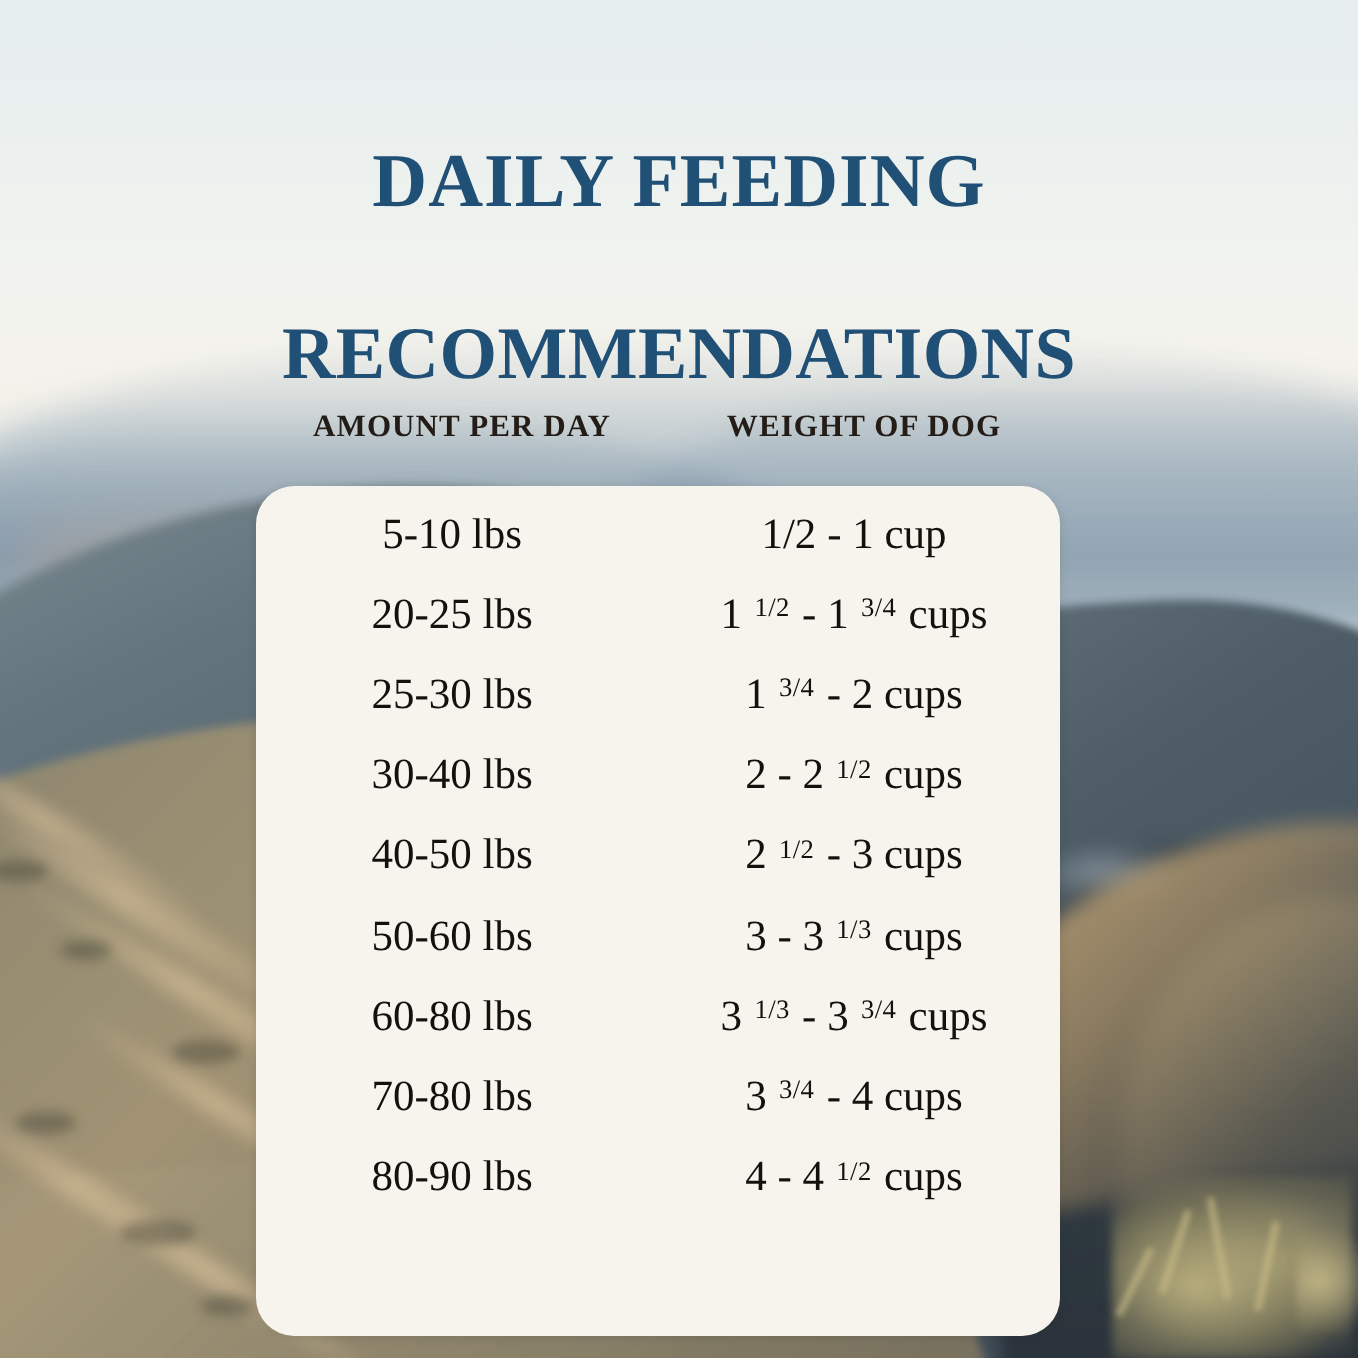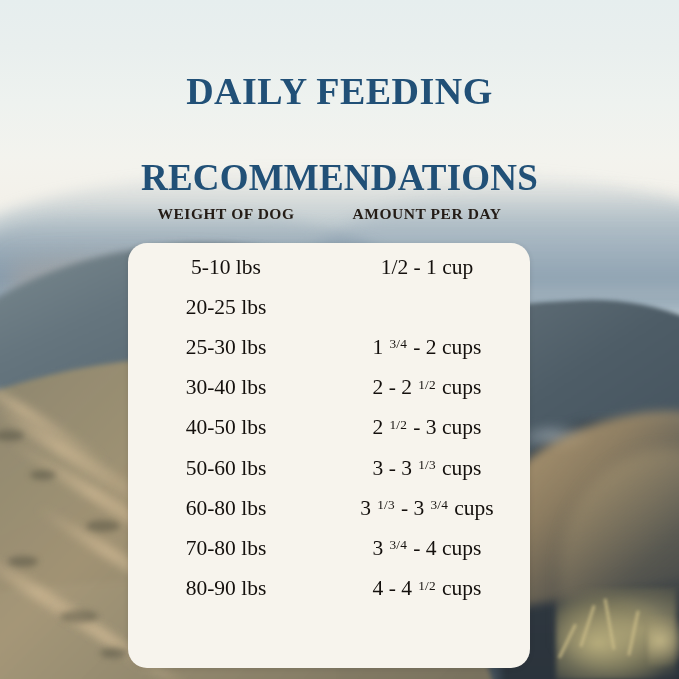--- a/index.html
+++ b/index.html
@@ -317,33 +317,34 @@
 </div>
 
 <div id="content">
 
   <div class="title">
     <span class="title-line l1">DAILY FEEDING</span>
     <span class="title-line l2">RECOMMENDATIONS</span>
   </div>
 
   <div class="headers">
+    <div class="col-head amount">AMOUNT PER DAY</div>
     <div class="col-head weight">WEIGHT OF DOG</div>
-    <div class="col-head amount">AMOUNT PER DAY</div>
   </div>
 
   <div class="card"></div>
 
   <div class="rows" id="rows">
       <div class="row">
         <div class="cell weight">5-10 lbs</div>
         <div class="cell amount"><span>1/2</span> <span>-</span> <span>1</span> <span>cup</span></div>
       </div>
       <div class="row">
         <div class="cell weight">20-25 lbs</div>
+        <div class="cell amount"><span>1</span> <span class="frac">1/2</span> <span>-</span> <span>1</span> <span class="frac">3/4</span> <span>cups</span></div>
       </div>
       <div class="row">
         <div class="cell weight">25-30 lbs</div>
         <div class="cell amount"><span>1</span> <span class="frac">3/4</span> <span>-</span> <span>2</span> <span>cups</span></div>
       </div>
       <div class="row">
         <div class="cell weight">30-40 lbs</div>
         <div class="cell amount"><span>2</span> <span>-</span> <span>2</span> <span class="frac">1/2</span> <span>cups</span></div>
       </div>
       <div class="row">

